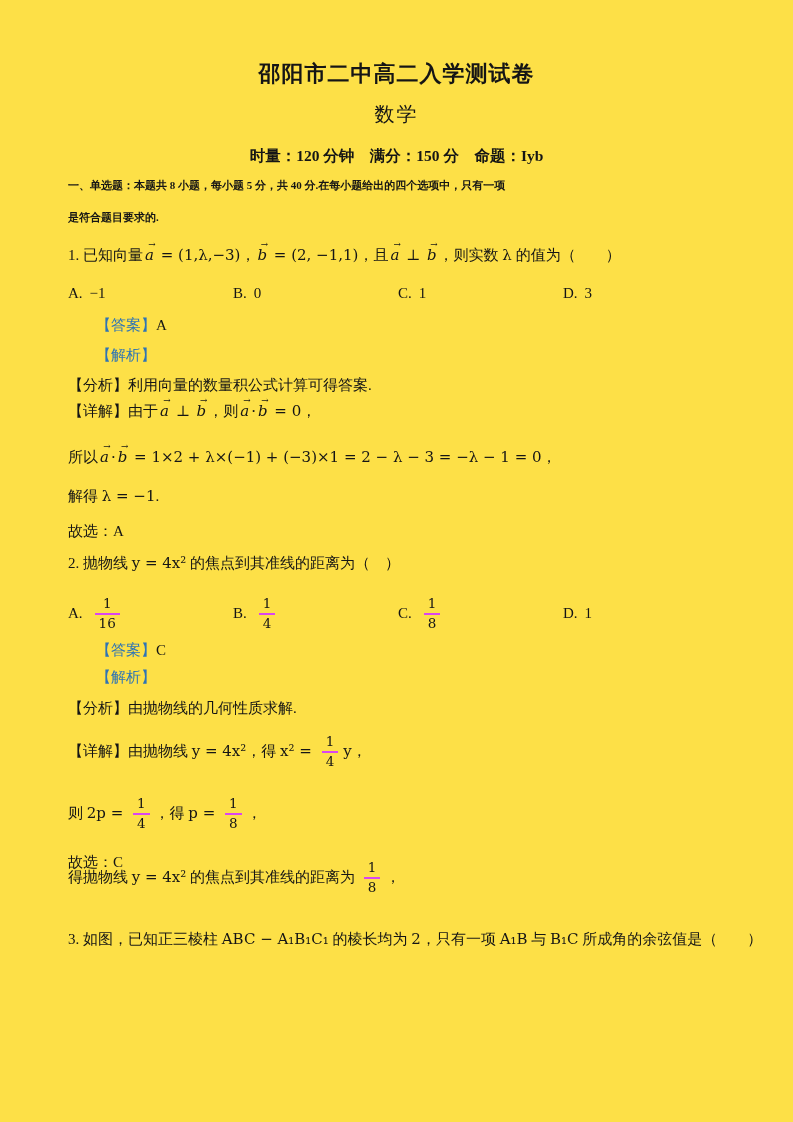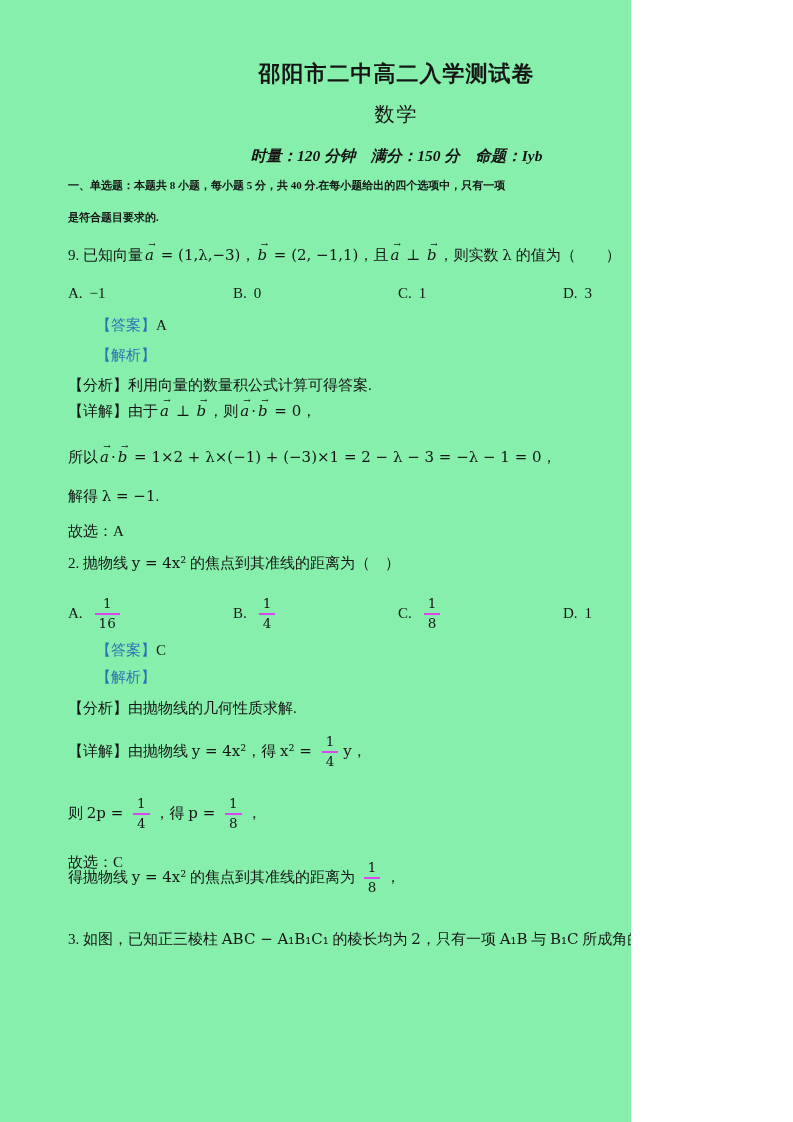--- a/index.html
+++ b/index.html
@@ -1,37 +1,37 @@
 <!DOCTYPE html>
 <html><head>
 <meta charset="utf-8">
 <style>
   * { margin:0; padding:0; box-sizing:border-box; }
   html, body { background:#ffffff; }
   .page {
     position:relative;
-    width:631px; height:1122px;
-    background:#86efac;
+    width:793px; height:1122px;
+    background:#fde047;
     color:#151515;
     font-family:"Liberation Serif","DejaVu Serif",serif;
     overflow:hidden;
   }
   .line {
     position:absolute;
     left:68px; width:662px;
     font-size:15px;
     line-height:1.3;
     display:flex;
     align-items:center;
     white-space:pre;
   }
   .center { left:0; width:793px; justify-content:center; }
   .title { font-size:22px; font-weight:bold; letter-spacing:1px; }
   .subject { font-size:20px; font-weight:normal; letter-spacing:2px; }
-  .meta { font-size:15.5px; font-weight:bold;font-style:italic; }
+  .meta { font-size:15.5px; font-weight:bold; }
   .sechead { font-size:11px; font-weight:bold; }
   .blue { color:#2E74B5;margin-left:28px; }
   .math { font-family:"DejaVu Serif","Liberation Serif",serif; }
   .upright { font-style:normal; }
   .vec { position:relative; display:inline-block; font-style:italic; margin:0 2px;
          font-family:"DejaVu Serif","Liberation Serif",serif; }
   .vec .arr { position:absolute; left:35%; top:-0.72em; font-size:0.58em;
               font-style:normal; line-height:1; }
   .frac { display:inline-flex; flex-direction:column; align-items:center;
           font-size:13.5px; line-height:1.15; margin:0 5px; vertical-align:middle;
@@ -51,21 +51,21 @@
 <div class="page">
 
   <div class="line center title" style="top:60px">邵阳市二中高二入学测试卷</div>
   <div class="line center subject" style="top:101px">数学</div>
   <div class="line center meta" style="top:146px">时量：120 分钟　满分：150 分　命题：Iyb</div>
 
   <div class="line sechead" style="top:178px">一、单选题：本题共 8 小题，每小题 5 分，共 40 分.在每小题给出的四个选项中，只有一项</div>
   <div class="line sechead" style="top:210px">是符合题目要求的.</div>
 
   <div class="line" style="top:246px">
-    <span>9. 已知向量</span>
+    <span>1. 已知向量</span>
     <span class="vec"><span class="arr">→</span><span>a</span></span>
     <span class="math"> = (1,λ,−3)</span>
     <span>，</span>
     <span class="vec"><span class="arr">→</span><span>b</span></span>
     <span class="math"> = (2, −1,1)</span>
     <span>，且</span>
     <span class="vec"><span class="arr">→</span><span>a</span></span>
     <span class="math upright"> ⊥ </span>
     <span class="vec"><span class="arr">→</span><span>b</span></span>
     <span>，则实数 </span>

